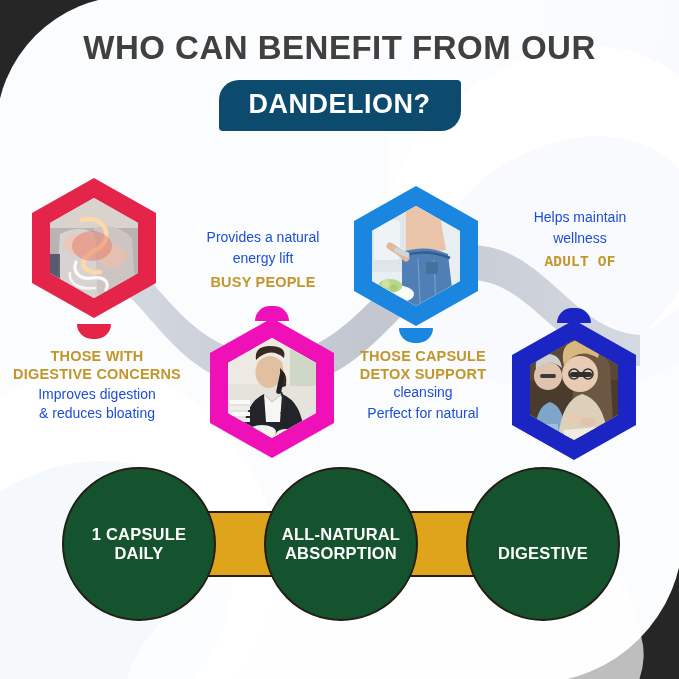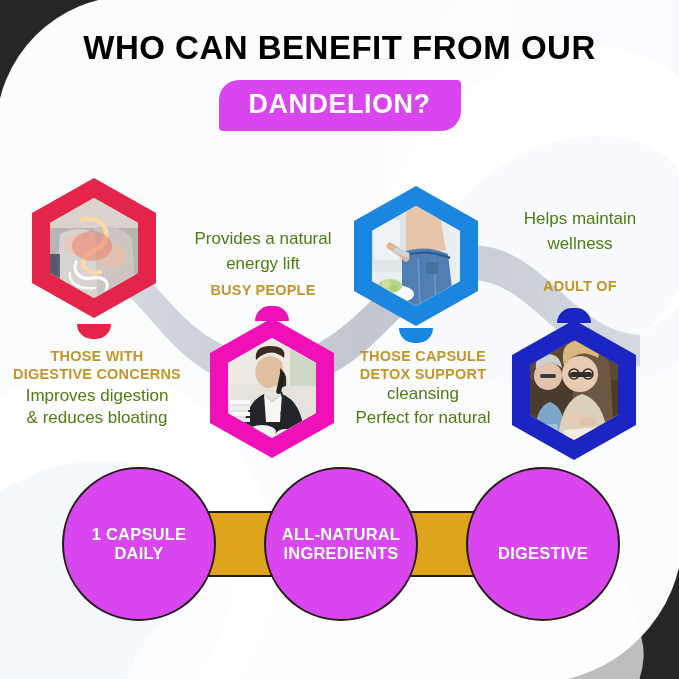--- a/index.html
+++ b/index.html
@@ -85,28 +85,28 @@
     left:120px;bottom:-140px;width:520px;height:300px;
     background:#ffffff;
     transform:rotate(-16deg);
     border-radius:50% 50% 40% 60%;
     opacity:.7;
   }
 
   
   .header{position:absolute;left:0;right:0;top:30px;text-align:center;z-index:6;}
   .title-main{
-    font-size:33px;font-weight:bold;color:#000000;
+    font-size:33px;font-weight:bold;color:#404040;
     letter-spacing:.5px;line-height:1.1;margin:0;
     font-family:"Liberation Sans", sans-serif;
   }
   .title-badge-wrap{margin-top:14px;}
   .title-badge{
     display:inline-block;
-    background:#d946ef;
+    background:#0c4a6e;
     color:#ffffff;
     font-size:27px;font-weight:bold;letter-spacing:.5px;
     padding:9px 30px 11px 30px;
     border-radius:20px 4px 20px 4px;
   }
 
   
   .connectors{position:absolute;left:0;top:170px;width:679px;height:300px;z-index:2;}
 
   
@@ -133,29 +133,29 @@
   }
   .tab.up{border-radius:17px 17px 0 0;}
 
   
   .lbl{position:absolute;z-index:6;text-align:center;}
   .lbl .gold{
     color:#c2962a;font-weight:bold;font-size:14.5px;line-height:1.22;
     letter-spacing:.2px;
   }
   .lbl .plain{
-    color:#4d7c0f;font-size:17px;line-height:1.3;margin-top:2px;
+    color:#1d4ed8;font-size:14px;line-height:1.3;margin-top:2px;
   }
   .lbl .plain.top{margin-top:0;margin-bottom:3px;}
 
   
   .feature-row{position:absolute;left:0;bottom:52px;width:679px;height:160px;z-index:6;}
   .fcircle{
     position:absolute;top:0;width:150px;height:150px;border-radius:50%;
-    background:#d946ef;border:2.5px solid #231d16;
+    background:#14532d;border:2.5px solid #231d16;
     display:flex;align-items:center;justify-content:center;text-align:center;
   }
   .fcircle span{
     color:#ffffff;font-weight:bold;font-size:16.5px;line-height:1.16;
     letter-spacing:.2px;padding:0 6px;
   }
   .fbridge{
     position:absolute;top:44px;height:62px;background:#dda41c;
     border-top:2.5px solid #231d16;border-bottom:2.5px solid #231d16;
   }
@@ -314,38 +314,38 @@
           <rect x="34" y="88" width="46" height="12" fill="#f0ece2" transform="rotate(-5 56 94)"></rect>
           <rect x="6" y="84" width="22" height="16" rx="2" fill="#9ec2dd"></rect>
         </svg>
       </div>
     </div>
   </div>
 
   <div class="lbl" style="left:492px;top:208px;width:176px;">
     <div class="plain top">Helps maintain</div>
     <div class="plain" style="margin-top:0">wellness</div>
-    <div class="gold" style="margin-top:23px;">ADULT OF</div>
+    <div class="gold" style="margin-top:7px;font-family:Liberation Mono, monospace;">ADULT OF</div>
   </div>
 
   <div class="feature-row">
     <div class="fbridge" style="left:170px;width:110px;"></div>
     <div class="fbridge" style="left:370px;width:110px;"></div>
 
     <div class="fcircle" style="left:62px;">
       <span>
         <span>1 CAPSULE</span><br>
         <span>DAILY</span>
       </span>
     </div>
 
     <div class="fcircle" style="left:264px;">
       <span>
         <span>ALL-NATURAL</span><br>
-        <span>INGREDIENTS</span>
+        <span>ABSORPTION</span>
       </span>
     </div>
 
     <div class="fcircle" style="left:466px;">
       <span>
         <br>
         <span>DIGESTIVE</span>
       </span>
     </div>
   </div>

